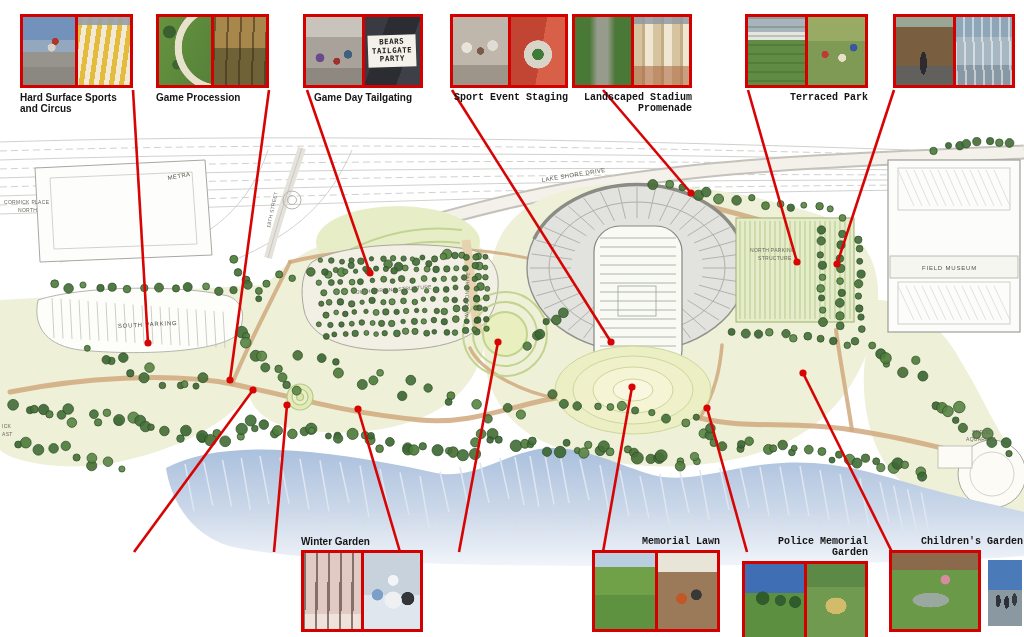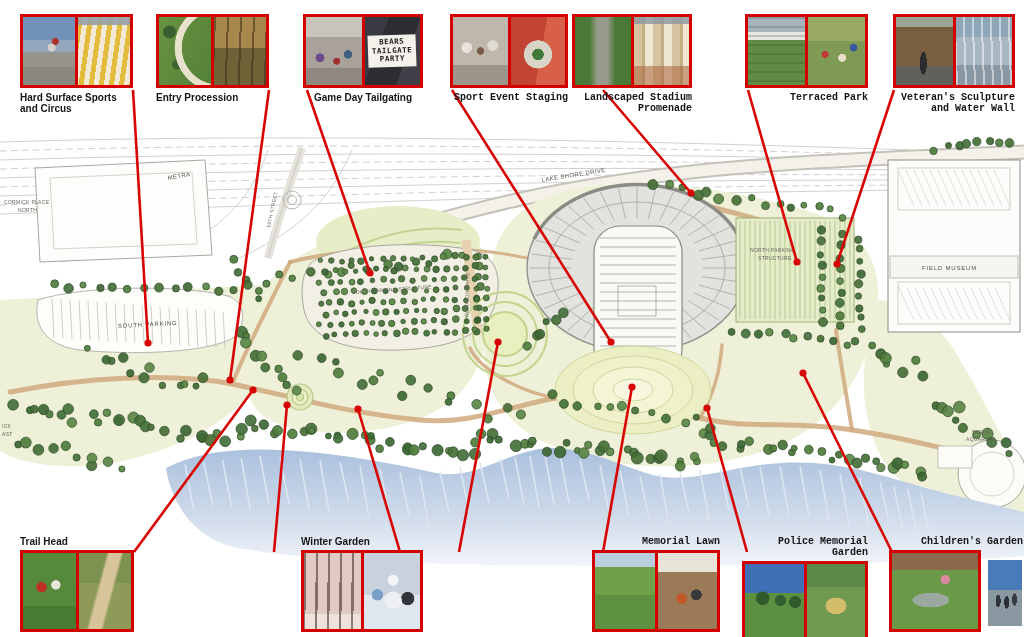--- a/index.html
+++ b/index.html
@@ -931,21 +931,21 @@
     <div class="ph p-t1b"></div>
   </div>
   <div class="lbl">Hard Surface Sports and Circus</div>
 </div>
 
 <div class="co top" style="left:156px;width:113px">
   <div class="frame">
     <div class="ph p-t2a"></div>
     <div class="ph p-t2b"></div>
   </div>
-  <div class="lbl">Entry Procession</div>
+  <div class="lbl">Game Procession</div>
 </div>
 
 <div class="co top al-c" style="left:303px;width:120px">
   <div class="frame">
     <div class="ph p-t3a"></div>
     <div class="ph p-t3b">
       <div class="sign">
         <div>BEARS</div>
         <div>TAILGATE</div>
         <div>PARTY</div>
@@ -977,30 +977,22 @@
     <div class="ph p-t6b"></div>
   </div>
   <div class="lbl">Terraced Park</div>
 </div>
 
 <div class="co top al-r" style="left:893px;width:122px">
   <div class="frame">
     <div class="ph p-t7a"></div>
     <div class="ph p-t7b"></div>
   </div>
-  <div class="lbl">Veteran's Sculpture and Water Wall</div>
-</div>
-
-<div class="co bottom" style="left:20px;width:114px">
-  <div class="lbl">Trail Head</div>
-  <div class="frame">
-    <div class="ph p-b1a"></div>
-    <div class="ph p-b1b"></div>
-  </div>
-</div>
+</div>
+
 
 
 <div class="co bottom" style="left:301px;width:122px">
   <div class="lbl">Winter Garden</div>
   <div class="frame">
     <div class="ph p-b3a"></div>
     <div class="ph p-b3b"></div>
   </div>
 </div>
 

